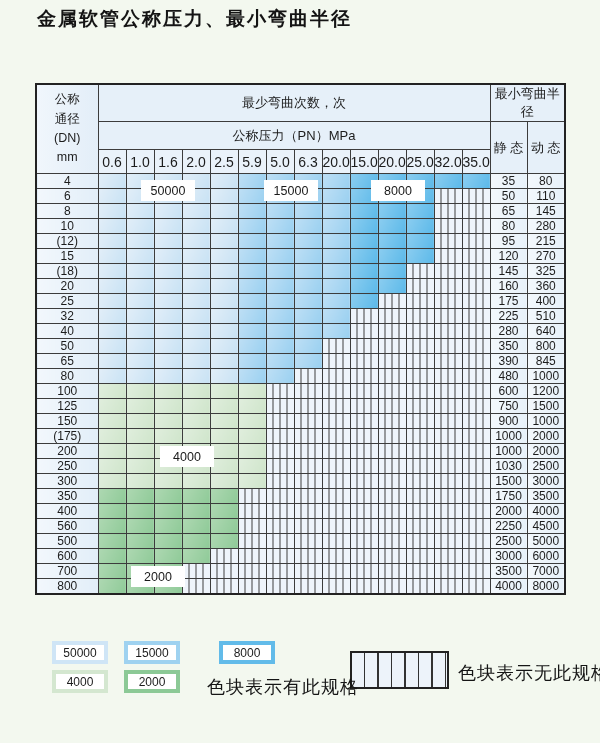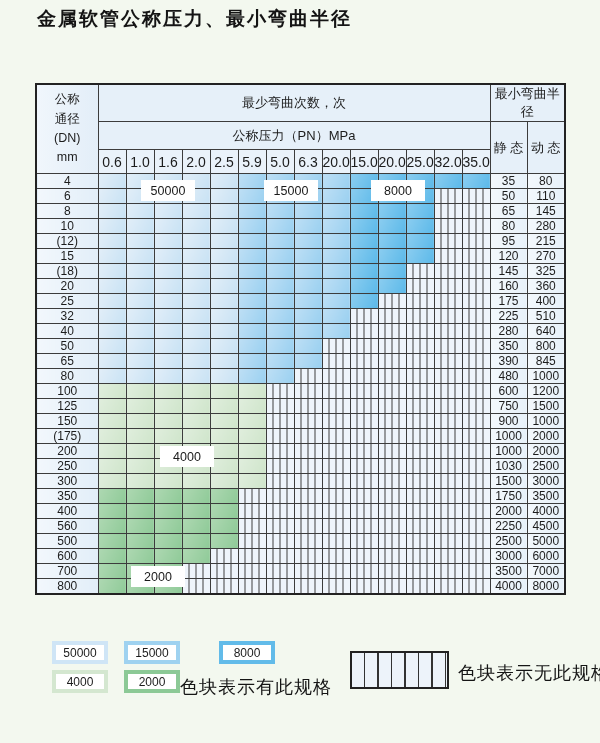--- a/index.html
+++ b/index.html
@@ -57,21 +57,21 @@
   .c-z15000 { background:#9fd2f0; }
   .c-z8000  { background:#62bbe9; }
   .c-z4000  { background:#d4e7d0; }
   .c-z2000  { background:#8cc996; }
   .lg-stripe {
     position:absolute; left:350px; top:651px; width:95px; height:34px;
     border:2px solid #222;
     background:repeating-linear-gradient(90deg,#edf3fa 0px,#edf3fa 12px,#333333 12px,#333333 13.5px);
   }
   .lg-text { position:absolute; font-size:18px; letter-spacing:1px; color:#151515; white-space:nowrap; }
-  #has-spec-text { left:180px; top:675px; }
+  #has-spec-text { left:207px; top:675px; }
   #no-spec-text  { left:458px; top:661px; }
 </style>
 </head>
 <body>
 
 <div class="page-title">金属软管公称压力、最小弯曲半径</div>
 
 <div class="tbl-wrap">
   <table class="spec">
     <colgroup id="cols">

